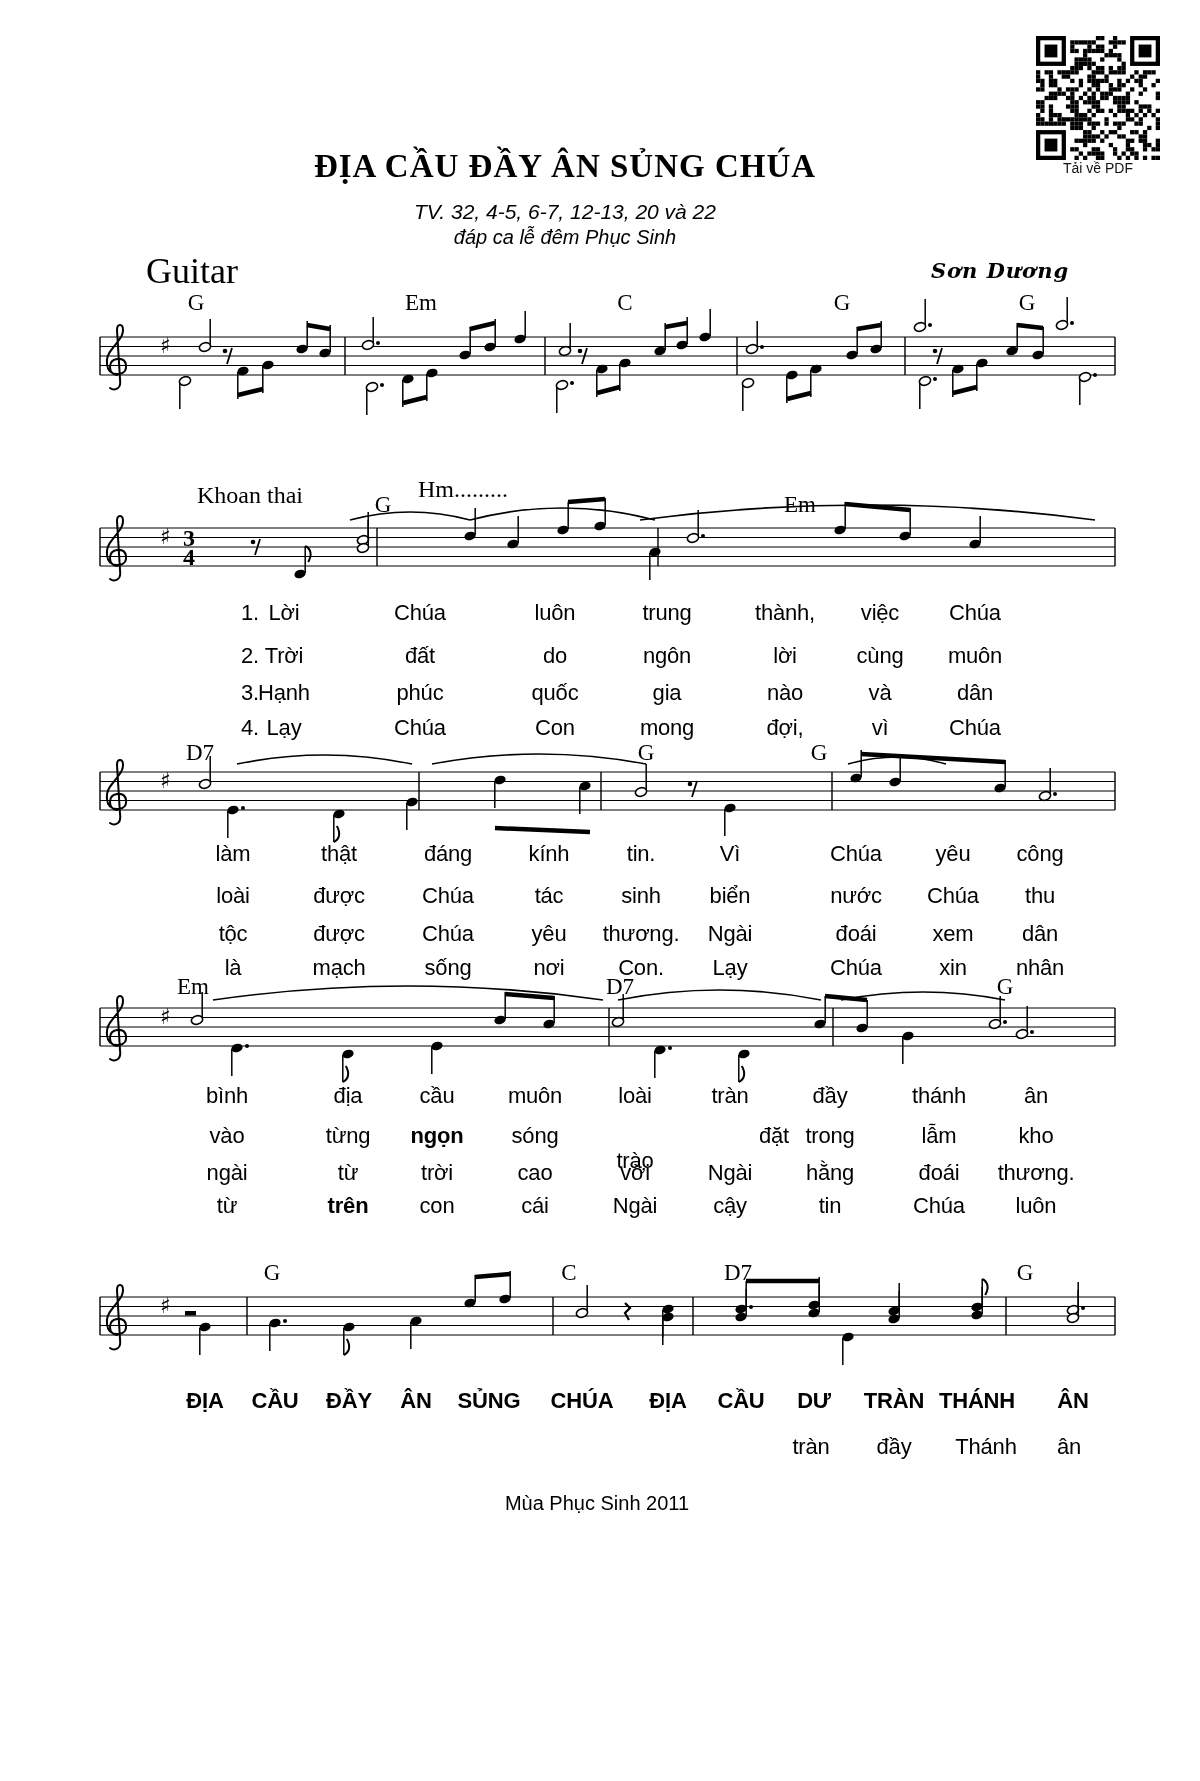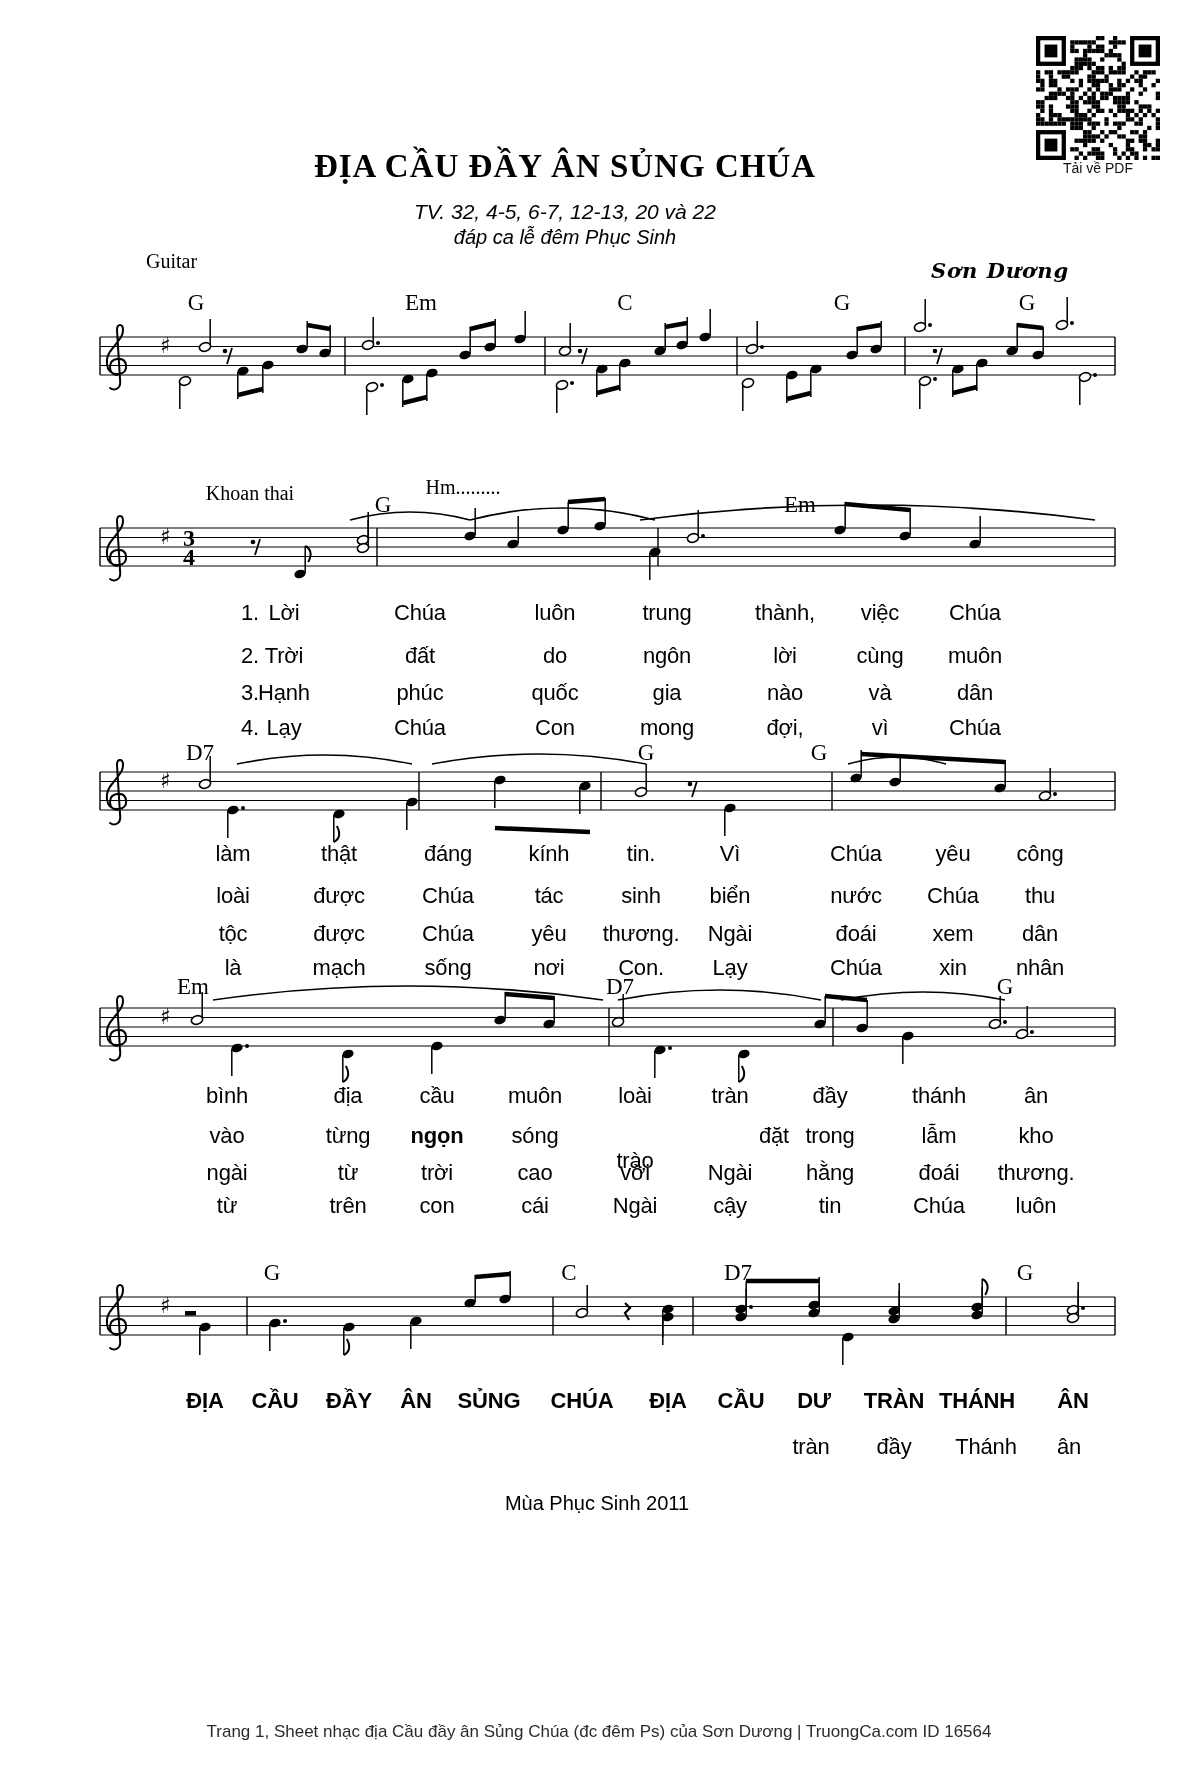--- a/index.html
+++ b/index.html
@@ -4,31 +4,31 @@
 <style>
   html,body{margin:0;padding:0;background:#888;}
   #page{position:relative;width:1200px;height:1781px;background:#ffffff;margin:0 auto;
         font-family:"Liberation Sans",sans-serif;color:#000;overflow:hidden;
         box-shadow:0 0 4px rgba(0,0,0,.3);}
   .abs{position:absolute;}
   #title{left:0;top:148px;width:1130px;text-align:center;
          font-family:"Liberation Serif",serif;font-weight:bold;font-size:33px;letter-spacing:1px;}
   #subtitle1{left:0;top:200px;width:1130px;text-align:center;font-style:italic;font-size:21px;}
   #subtitle2{left:0;top:226px;width:1130px;text-align:center;font-style:italic;font-size:20px;}
-  #guitar{left:146px;top:250px;font-family:"Liberation Serif",serif;font-size:20px;}
+  #guitar{left:146px;top:250px;font-family:"Liberation Serif",serif;font-size:36px;}
   #composer{left:890px;top:258px;width:220px;text-align:center;
             font-family:"DejaVu Serif",serif;font-style:italic;font-weight:bold;font-size:21px;letter-spacing:1px;}
   #qr{left:1036px;top:36px;width:124px;height:124px;}
   #qrlabel{left:1026px;top:160px;width:144px;text-align:center;font-size:14px;color:#111;}
   #season{left:0;top:1492px;width:1194px;text-align:center;font-size:20px;}
   #footer{left:0;top:1722px;width:1198px;text-align:center;font-size:17px;color:#2b2b2b;}
   .chord{position:absolute;transform:translateX(-50%);font-family:"Liberation Serif",serif;
          font-size:23px;white-space:nowrap;}
   .slabel{position:absolute;transform:translateX(-50%);font-family:"Liberation Serif",serif;
-         font-size:20px;white-space:nowrap;}
+         font-size:24px;white-space:nowrap;}
   .lyric{position:absolute;transform:translateX(-50%);font-size:22px;letter-spacing:-0.2px;white-space:nowrap;}
   .lyric.caps{font-weight:bold;}
   #music{left:0;top:0;pointer-events:none;}
 </style>
 </head>
 <body>
 
 <div id="page">
   <svg id="qr" class="abs" viewBox="0 0 29 29">
       <rect x="0" y="0" width="29" height="29" fill="#fff"></rect>
@@ -790,21 +790,21 @@
       <div class="lyric" style="left: 227px; top: 1160px;">ngài</div>
       <div class="lyric" style="left: 348px; top: 1160px;">từ</div>
       <div class="lyric" style="left: 437px; top: 1160px;">trời</div>
       <div class="lyric" style="left: 535px; top: 1160px;">cao</div>
       <div class="lyric" style="left: 635px; top: 1160px;">vời</div>
       <div class="lyric" style="left: 730px; top: 1160px;">Ngài</div>
       <div class="lyric" style="left: 830px; top: 1160px;">hằng</div>
       <div class="lyric" style="left: 939px; top: 1160px;">đoái</div>
       <div class="lyric" style="left: 1036px; top: 1160px;">thương.</div>
       <div class="lyric" style="left: 227px; top: 1193px;">từ</div>
-      <div class="lyric" style="left: 348px; top: 1193px;">trên</div>
+      <div class="lyric" style="left: 348px; top: 1193px; font-weight: bold;">trên</div>
       <div class="lyric" style="left: 437px; top: 1193px;">con</div>
       <div class="lyric" style="left: 535px; top: 1193px;">cái</div>
       <div class="lyric" style="left: 635px; top: 1193px;">Ngài</div>
       <div class="lyric" style="left: 730px; top: 1193px;">cậy</div>
       <div class="lyric" style="left: 830px; top: 1193px;">tin</div>
       <div class="lyric" style="left: 939px; top: 1193px;">Chúa</div>
       <div class="lyric" style="left: 1036px; top: 1193px;">luôn</div>
       <div class="lyric caps" style="left: 205px; top: 1388px;">ĐỊA</div>
       <div class="lyric caps" style="left: 275px; top: 1388px;">CẦU</div>
       <div class="lyric caps" style="left: 349px; top: 1388px;">ĐẦY</div>
@@ -817,14 +817,13 @@
       <div class="lyric caps" style="left: 894px; top: 1388px;">TRÀN</div>
       <div class="lyric caps" style="left: 977px; top: 1388px;">THÁNH</div>
       <div class="lyric caps" style="left: 1073px; top: 1388px;">ÂN</div>
       <div class="lyric" style="left: 811px; top: 1434px;">tràn</div>
       <div class="lyric" style="left: 894px; top: 1434px;">đầy</div>
       <div class="lyric" style="left: 986px; top: 1434px;">Thánh</div>
       <div class="lyric" style="left: 1069px; top: 1434px;">ân</div>
     </div>
 
   <div id="season" class="abs">Mùa Phục Sinh 2011</div>
-  <div id="footer" class="abs">Trang 1, Sheet nhạc địa Cầu đầy ân Sủng Chúa (đc đêm Ps) của Sơn Dương | TruongCa.com ID 16564</div>
 </div>
 
 </body></html>

